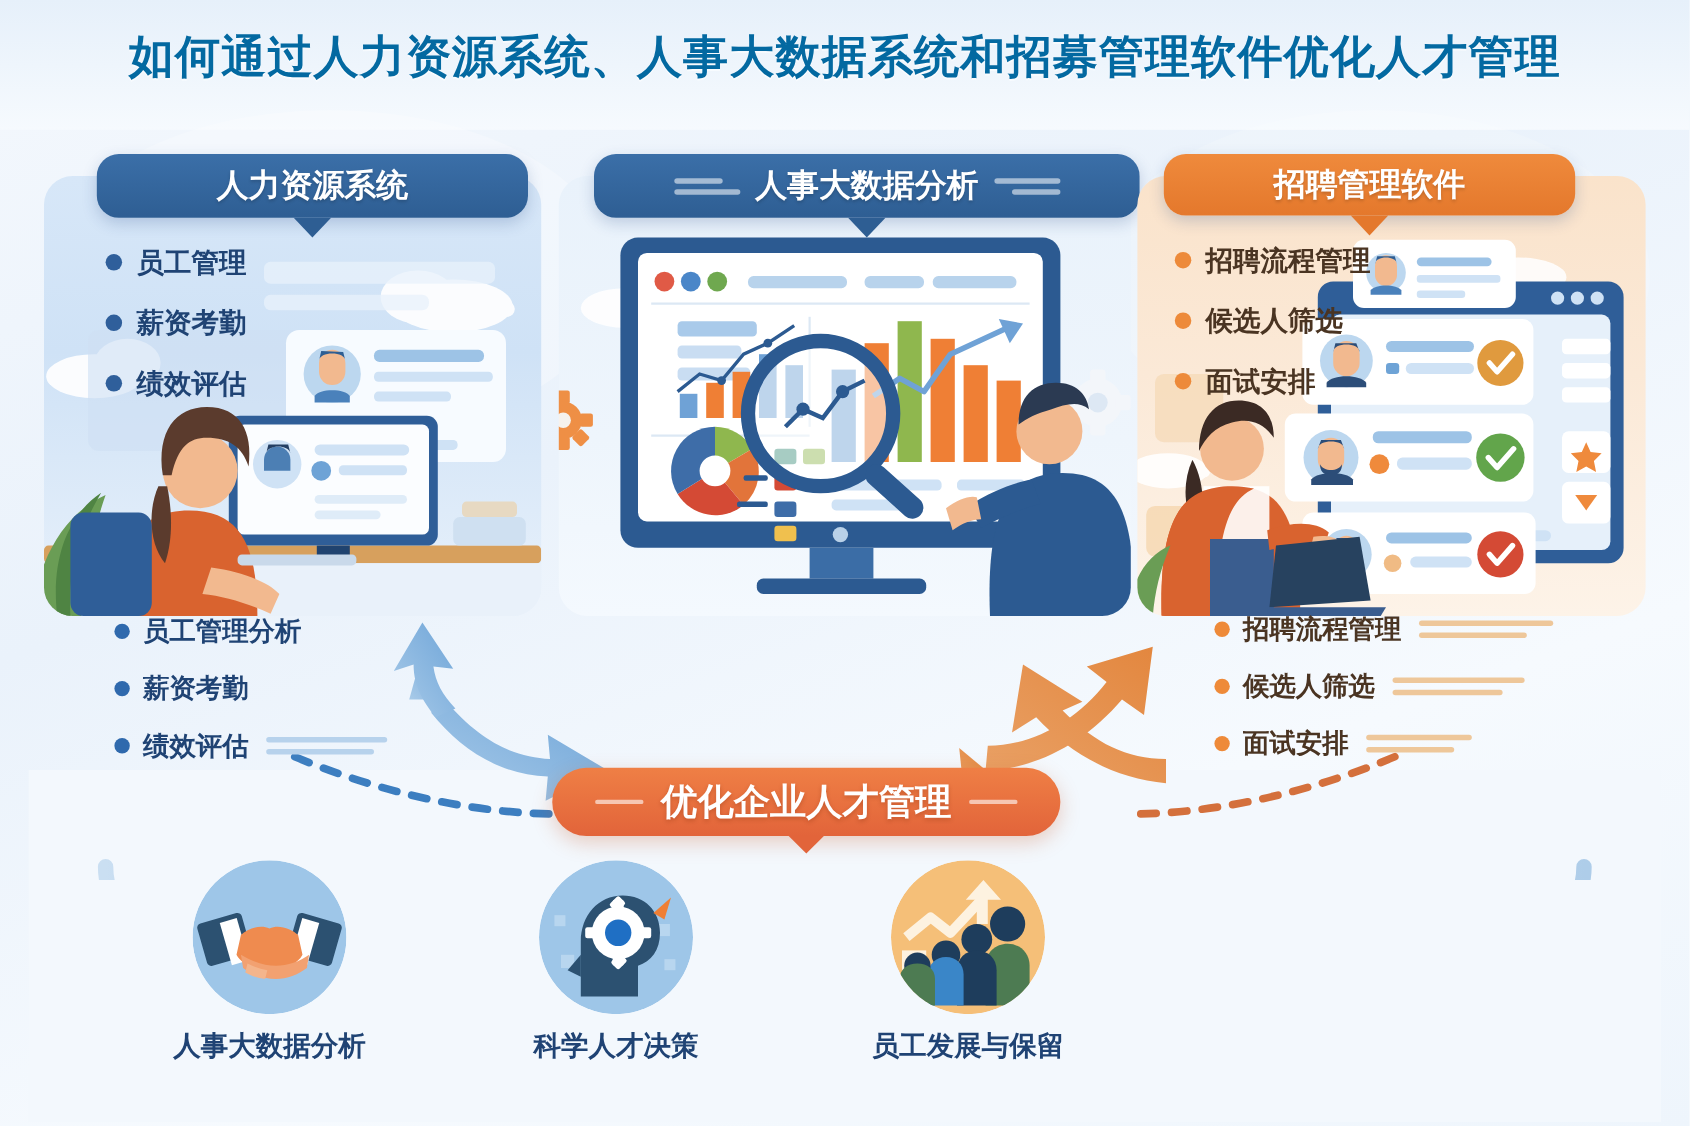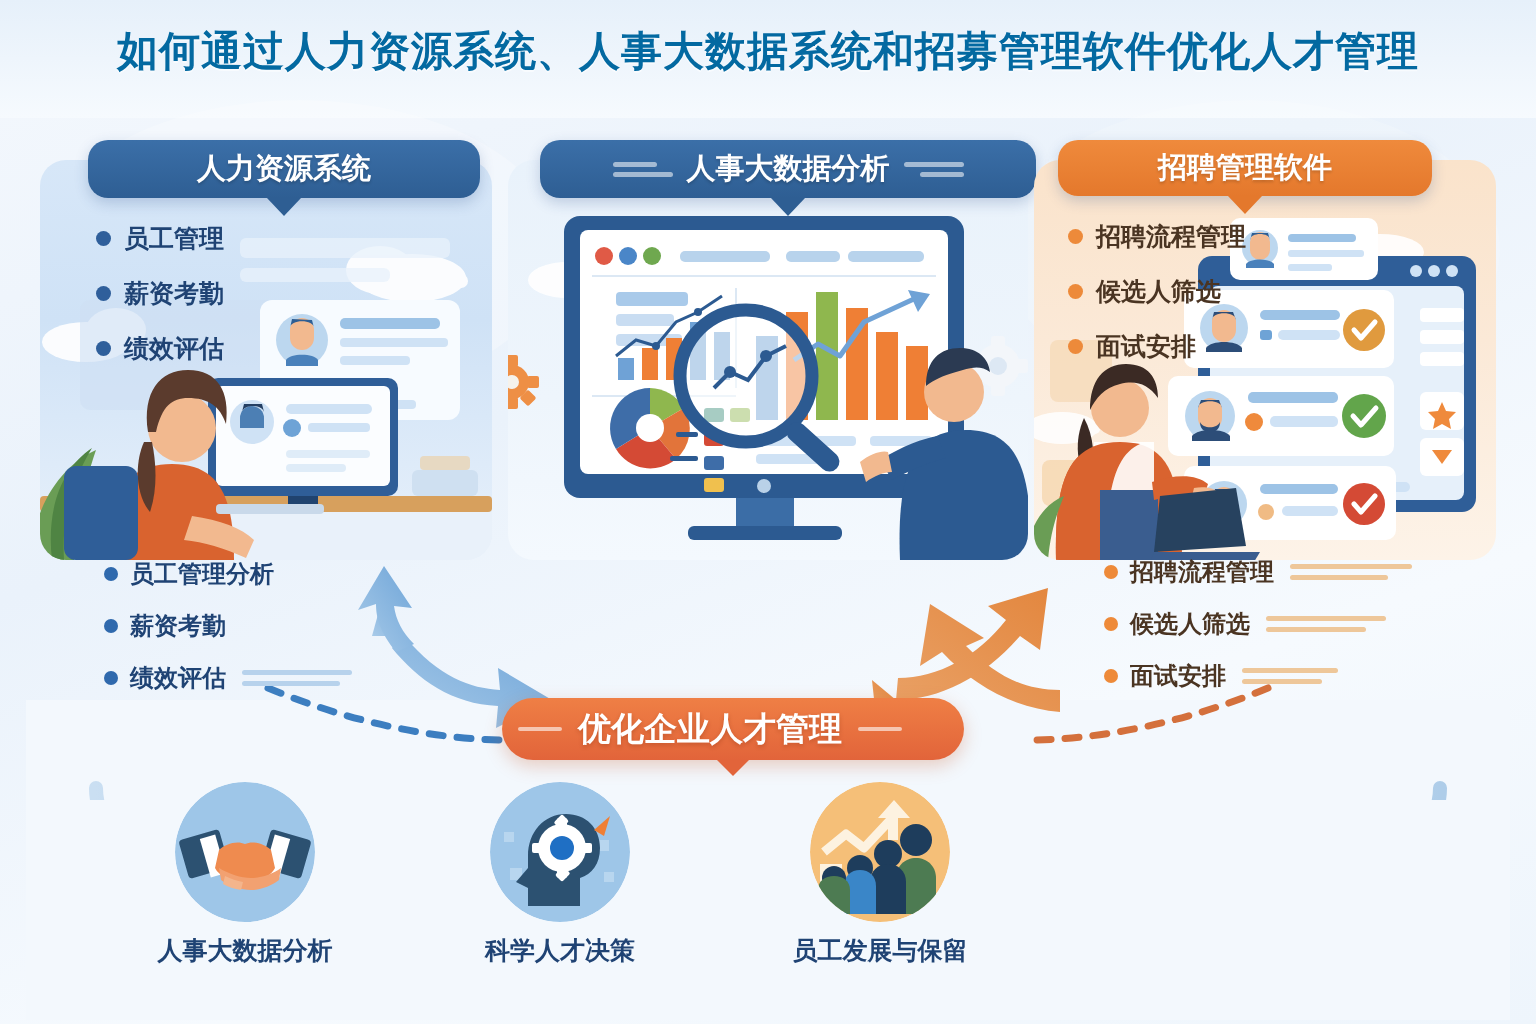--- a/index.html
+++ b/index.html
@@ -85,21 +85,21 @@
   .fl-or .flines i{background:#eec79a;}
 
   #feat-left{left:104px;top:558px;}
   #feat-mid{left:572px;top:556px;}
   #feat-right{left:1104px;top:556px;}
 
   
   #center-banner{
     left:502px;top:698px;width:462px;height:62px;border-radius:31px;
     background:linear-gradient(180deg,#ef7f45 0%,#e2643a 100%);
-    display:flex;align-items:center;justify-content:flex-start;
+    display:flex;align-items:center;justify-content:center;
     box-shadow:0 6px 18px rgba(200,90,40,.28);
   }
   #center-banner .bantext{
     color:#fff;font-size:33px;font-weight:bold;white-space:nowrap;
     text-shadow:0 2px 4px rgba(120,40,10,.3);position:relative;z-index:2;
   }
   .ban-dash{width:44px;height:4px;border-radius:2px;background:rgba(255,255,255,.6);margin:0 16px;}
   #center-banner .chip-tail{bottom:-16px;border-left:16px solid transparent;border-right:16px solid transparent;border-top:16px solid #e2643a;}
 
   

